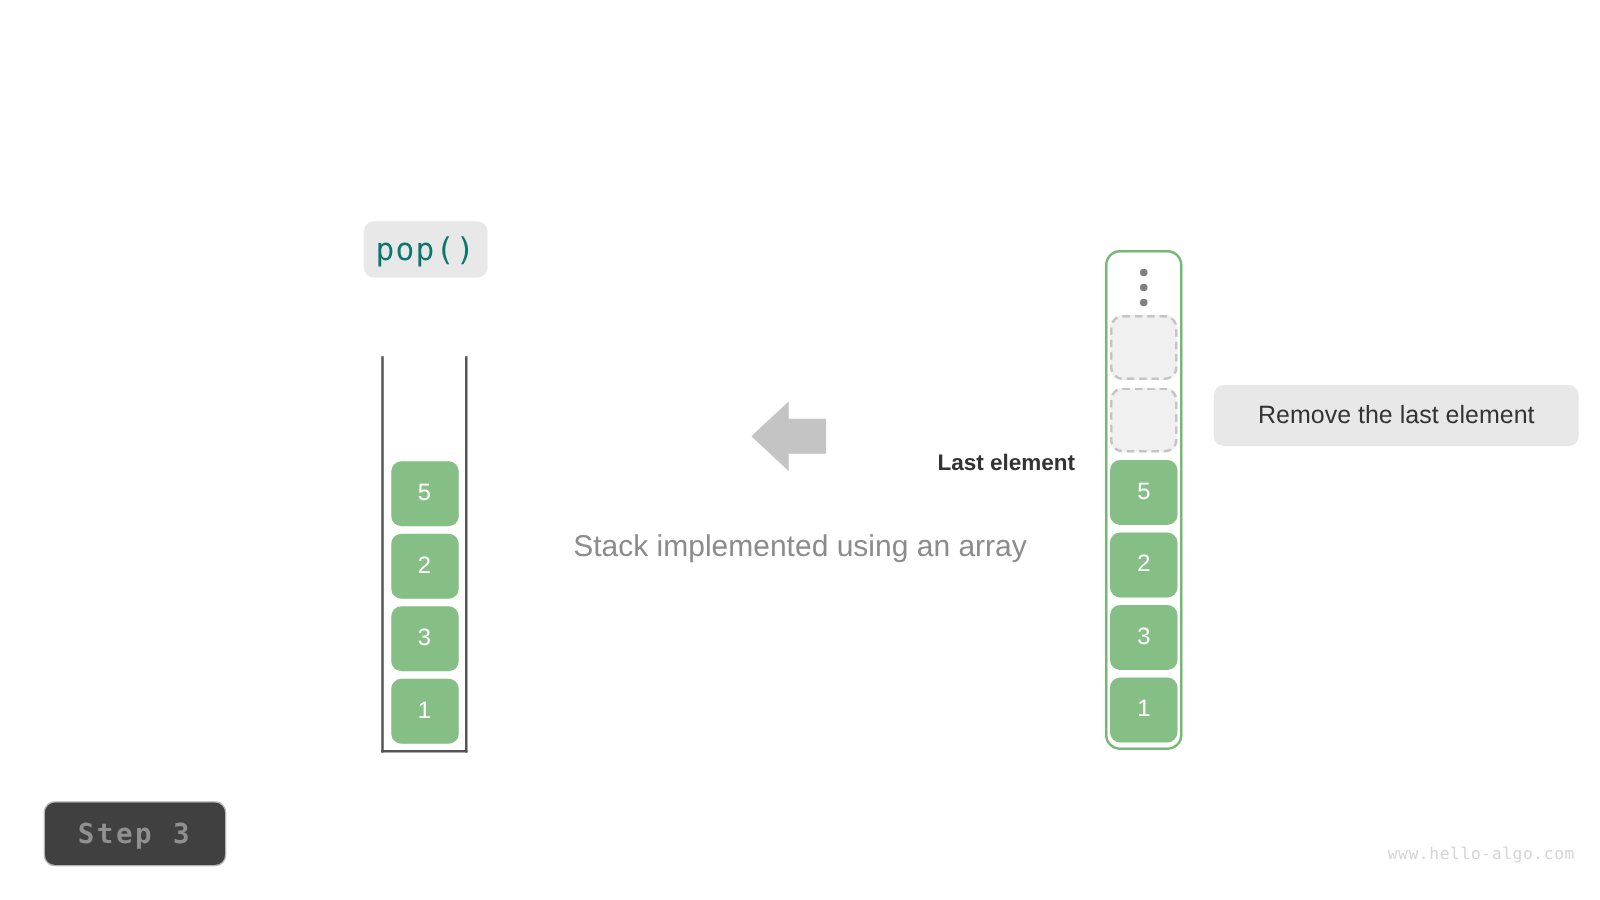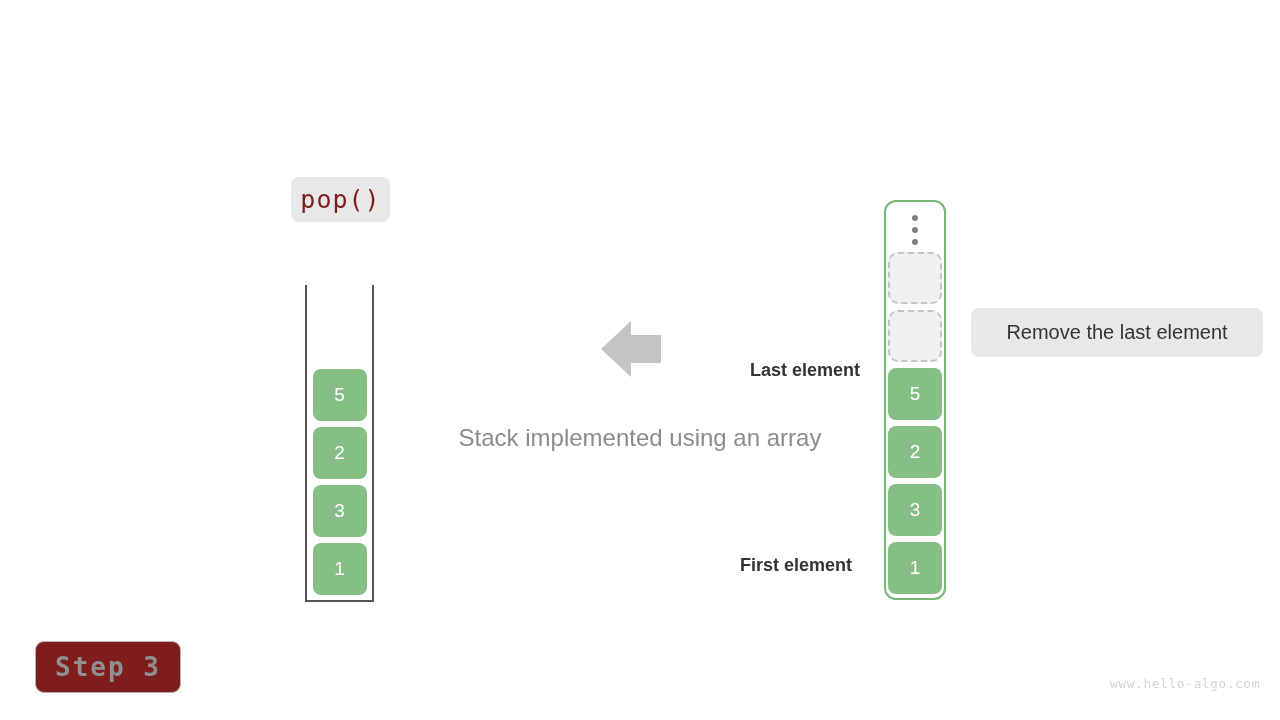--- a/index.html
+++ b/index.html
@@ -28,21 +28,21 @@
     display: flex;
     align-items: center;
     justify-content: center;
     color: #3a3a3a;
     box-sizing: border-box;
   }
   .chip-mono {
     font-family: "DejaVu Sans Mono", "Liberation Mono", monospace;
     font-size: 25px;
     letter-spacing: 1px;
-    color: #7f1d1d;
+    color: #0f766e;
   }
 
   
   #op-label {
     left: 291px;
     top: 177px;
     width: 99px;
     height: 45px;
   }
 
@@ -184,26 +184,26 @@
 
   
   #step-badge {
     position: absolute;
     left: 35px;
     top: 641px;
     width: 146px;
     height: 52px;
     border: 1px solid #b5b5b5;
     border-radius: 9px;
-    background: #7f1d1d;
+    background: #404040;
     display: flex;
     align-items: center;
     justify-content: center;
     font-family: "DejaVu Sans Mono", "Liberation Mono", monospace;
-    font-size: 26px;
+    font-size: 22px;
     font-weight: bold;
     letter-spacing: 2px;
     color: #909090;
     box-sizing: border-box;
   }
 
   
   #watermark {
     position: absolute;
     right: 20px;
@@ -235,21 +235,20 @@
     <svg width="60" height="62" viewBox="0 0 60 62" aria-hidden="true">
       <polygon points="0,31 30,3 30,17 60,17 60,45 30,45 30,59" fill="#c4c4c4"></polygon>
     </svg>
   </div>
 
   <div id="caption">
     <span class="cap-inner">Stack implemented using an array</span>
   </div>
 
   <div class="annot" id="annot-last">Last element</div>
-  <div class="annot" id="annot-first">First element</div>
 
   <div id="right-array">
     <div id="ellipsis-icon">
       <i></i>
       <i></i>
       <i></i>
     </div>
     <div id="array-slots">
       <div class="slot-empty"></div>
       <div class="slot-empty"></div>

